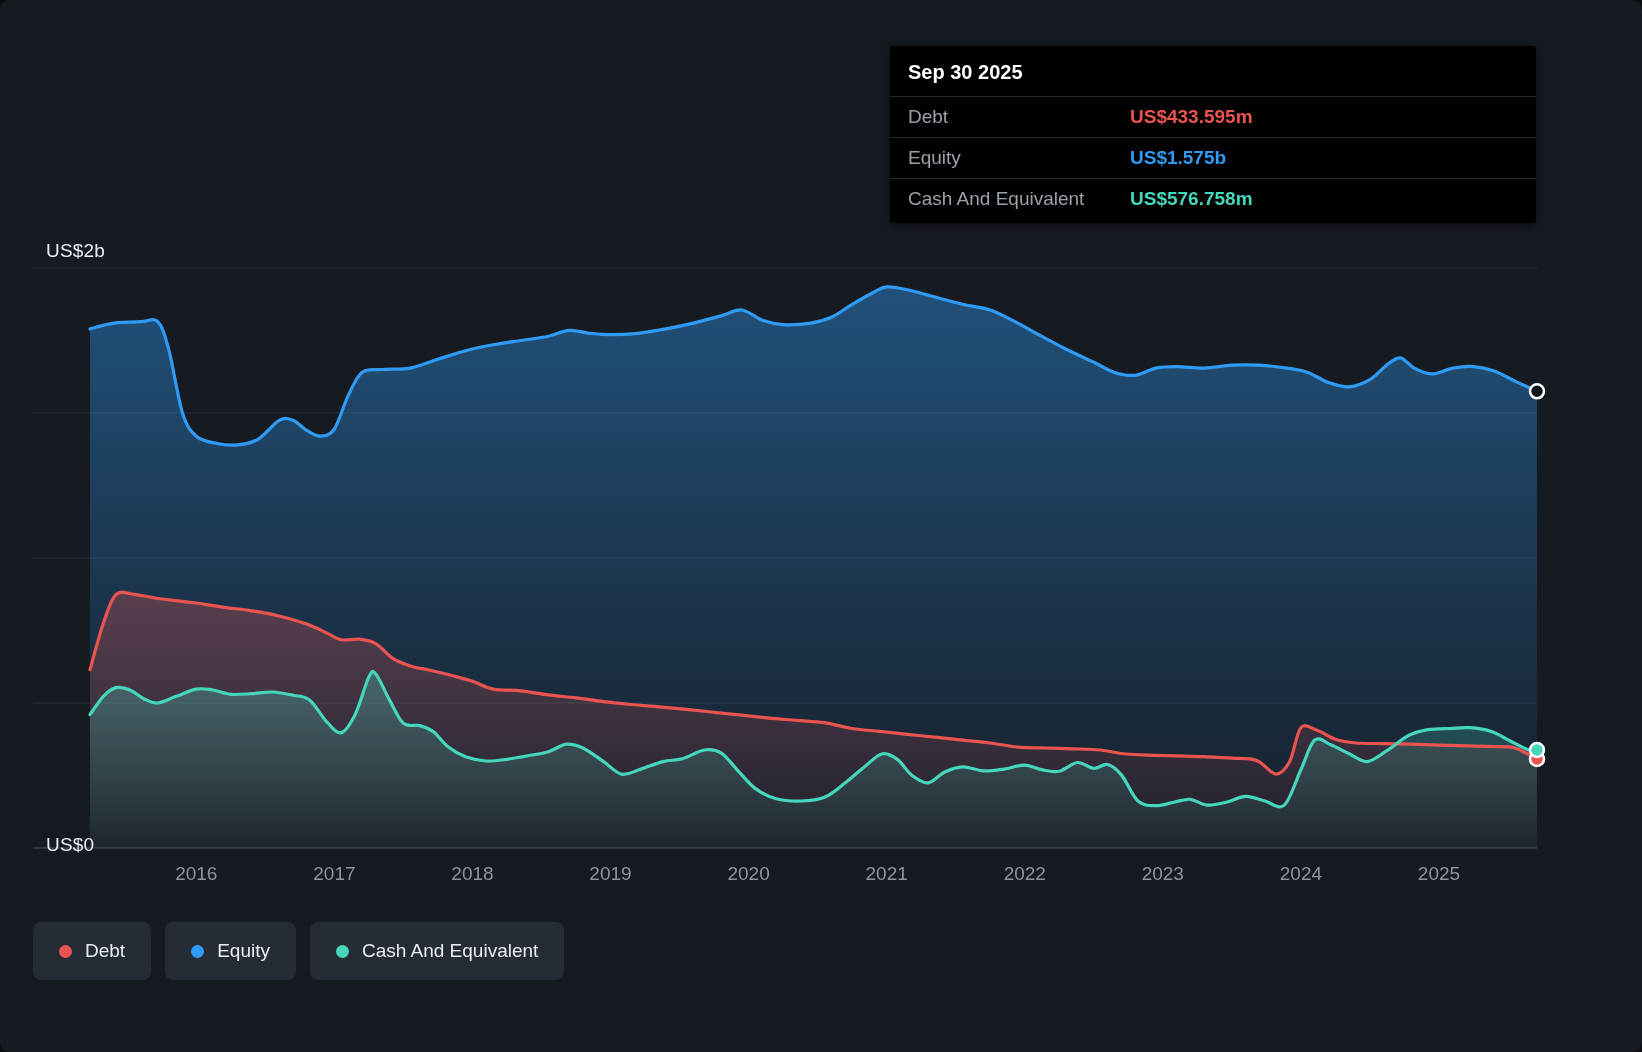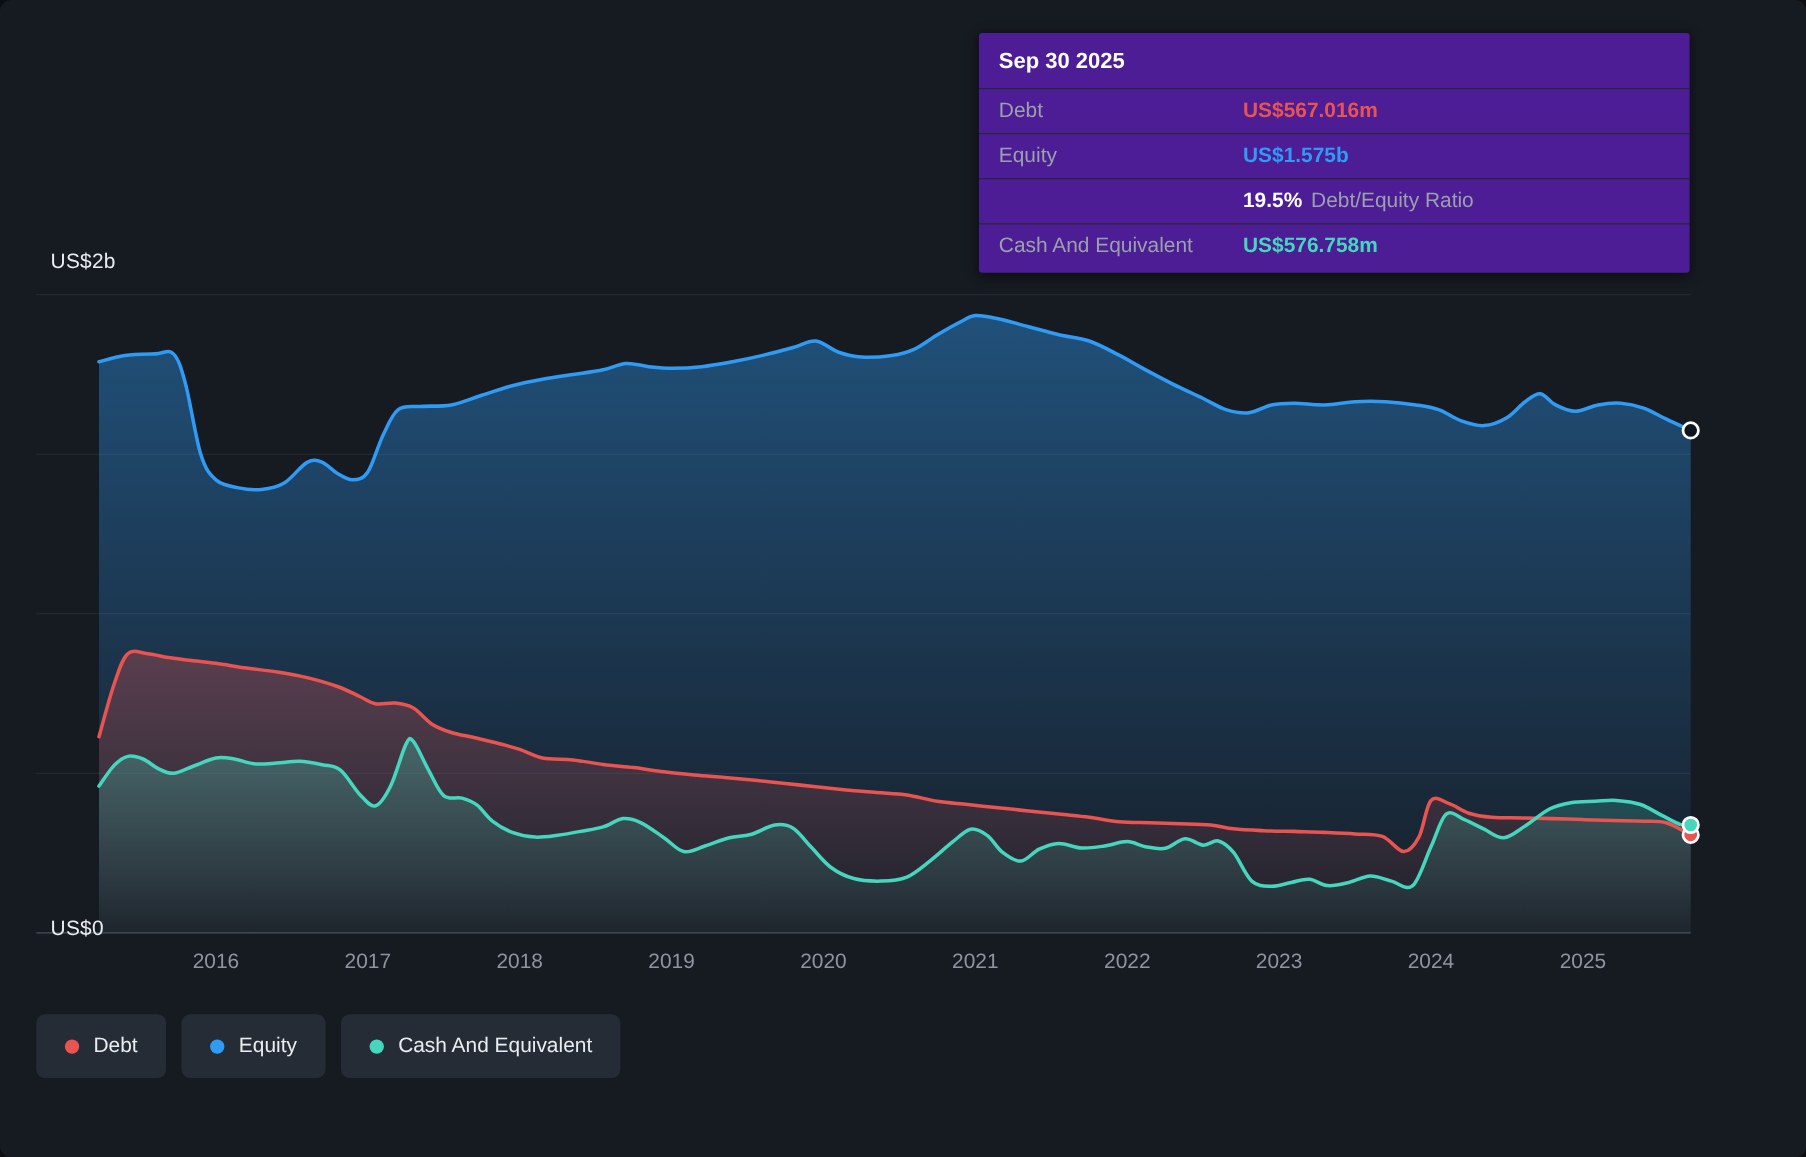--- a/index.html
+++ b/index.html
@@ -7,22 +7,22 @@
     position:relative;width:1642px;height:1052px;overflow:hidden;
     background:#161a21;border-radius:10px;
     font-family:"Liberation Sans", sans-serif;
   }
   #chart-svg{position:absolute;left:0;top:0;}
   .ylabel{
     position:absolute;left:46px;color:#e9ecf0;font-size:19px;letter-spacing:.2px;
   }
   
   .tooltip{
-    position:absolute;left:890px;top:30px;width:646px;
-    background:#4c1d95;border-radius:3px;padding:2px 0 4px 0;
+    position:absolute;left:890px;top:46px;width:646px;
+    background:#000000;border-radius:3px;padding:2px 0 4px 0;
     box-shadow:0 2px 10px rgba(0,0,0,.5);
   }
   .tt-title{
     padding:13px 18px 12px 18px;color:#ffffff;font-size:20px;font-weight:700;
   }
   .tt-row{
     display:flex;align-items:center;padding:9px 18px;
     border-top:1px solid #25282d;font-size:19px;
   }
   .tt-label{width:222px;flex:none;color:#9aa1ab;}
@@ -76,36 +76,32 @@
       <path d="M 90 669.7 C 92.3 661.7 99.4 634.4 103.8 621.8 C 108.2 609.2 111.1 598.9 116.2 594.3 C 121.3 589.7 127.7 593.7 134.2 594.3 C 140.6 594.9 148 597 154.9 598 C 161.8 599.1 168.7 599.8 175.6 600.6 C 182.5 601.4 188.3 601.9 196.3 603 C 204.4 604.1 214.7 606 223.9 607.3 C 233.1 608.6 242.3 609.3 251.5 610.8 C 260.7 612.3 270 613.8 279.2 616 C 288.4 618.2 298.8 621.2 306.8 624.1 C 314.9 627 321.8 630.8 327.5 633.4 C 333.3 636 336 638.8 341.3 639.8 C 346.6 640.8 353.5 638.6 359.2 639.2 C 365 639.8 370.3 640.5 375.8 643.6 C 381.3 646.8 386.7 654.4 392.4 658.1 C 398.2 661.8 403.9 663.8 410.3 665.9 C 416.7 668 424.1 668.9 431 670.5 C 437.9 672.1 444.8 673.7 451.7 675.5 C 458.6 677.3 465.6 679 472.5 681.3 C 479.4 683.6 485.2 687.5 493.2 689.1 C 501.3 690.7 511.6 689.8 520.8 690.8 C 530 691.8 539.2 693.7 548.4 694.9 C 557.6 696.1 566.8 696.7 576 697.8 C 585.2 698.9 594.4 700.5 603.6 701.6 C 612.8 702.7 622 703.6 631.2 704.5 C 640.4 705.4 649.7 706 658.9 706.8 C 668.1 707.6 677.3 708.5 686.5 709.4 C 695.7 710.3 704.9 711.3 714.1 712.3 C 723.3 713.3 732.5 714.2 741.7 715.2 C 750.9 716.2 760.1 717.2 769.3 718.1 C 778.5 719 787.7 719.6 796.9 720.4 C 806.1 721.2 815.3 721.4 824.5 722.7 C 833.7 724.1 843 727.1 852.2 728.5 C 861.4 730 870.6 730.4 879.8 731.4 C 889 732.4 898.2 733.3 907.4 734.3 C 916.6 735.3 925.8 736.2 935 737.2 C 944.2 738.2 953.4 739.1 962.6 740.1 C 971.8 741.1 981 741.8 990.2 743 C 999.4 744.2 1008.6 746.3 1017.8 747.1 C 1027 747.9 1036.3 747.7 1045.5 748 C 1054.7 748.3 1063.9 748.5 1073.1 748.8 C 1082.3 749.1 1092.7 749.2 1100.7 750 C 1108.8 750.8 1113.4 752.6 1121.4 753.5 C 1129.5 754.4 1139.8 754.8 1149 755.2 C 1158.2 755.6 1167.4 755.6 1176.6 755.8 C 1185.8 756.1 1195 756.3 1204.2 756.7 C 1213.4 757.1 1223.2 757.5 1231.9 758.1 C 1240.7 758.7 1249.4 757.7 1256.7 760.4 C 1264.1 763.1 1270.5 774 1276 774.1 C 1281.5 774.2 1285.8 768.7 1289.9 761 C 1294.1 753.3 1296.3 732.8 1300.9 727.7 C 1305.5 722.6 1311.8 728.7 1317.5 730.6 C 1323.3 732.5 1329 737.2 1335.4 739.3 C 1341.8 741.4 1348.1 742.3 1356.1 743 C 1364.1 743.7 1374.5 743.4 1383.7 743.6 C 1392.9 743.8 1402.2 744 1411.4 744.2 C 1420.6 744.5 1429.8 744.8 1439 745.1 C 1448.2 745.4 1457.4 745.7 1466.6 745.9 C 1475.8 746.1 1486.2 746.2 1494.2 746.5 C 1502.3 746.9 1507.8 745.9 1514.9 748 C 1522 750.1 1533.3 757.2 1537 759 L 1537 848 L 90 848 Z" fill="url(#grad1)"></path>
       <path d="M 90 714.6 C 92.3 711.5 99.4 700.3 103.8 695.8 C 108.2 691.3 111.8 688.6 116.2 687.6 C 120.6 686.6 125.4 688.2 130 690 C 134.6 691.9 139.2 696.5 143.8 698.7 C 148.4 700.9 152.4 703.4 157.7 703 C 163 702.7 169.2 698.9 175.6 696.6 C 182 694.3 190.1 690.2 196.3 689.1 C 202.5 688 207.2 689.1 212.9 690 C 218.7 690.9 224.4 693.7 230.8 694.3 C 237.2 694.9 244.6 694.1 251.5 693.7 C 258.4 693.3 265.4 691.8 272.3 692 C 279.2 692.3 286.8 693.9 293 695.2 C 299.2 696.6 303.8 695.5 309.5 700.1 C 315.3 704.7 322.2 717.3 327.5 722.7 C 332.8 728.1 336.7 734 341.3 732.6 C 345.9 731.3 350.5 723.9 355.1 714.6 C 359.7 705.3 365.5 683.7 368.9 676.9 C 372.3 670.1 372.4 670.1 375.8 674 C 379.3 677.9 385 691.9 389.6 700.1 C 394.2 708.3 398.3 719.1 403.4 723.3 C 408.5 727.6 414.9 724.2 420 725.6 C 425.1 727.1 429.2 728.5 433.8 732 C 438.4 735.5 442.3 742.4 447.6 746.5 C 452.9 750.6 459.2 754.3 465.6 756.7 C 472.1 759.1 479.4 760.6 486.3 761 C 493.2 761.4 500.1 760.2 507 759.3 C 513.9 758.4 520.8 757.1 527.7 755.8 C 534.6 754.5 542 753.6 548.4 751.7 C 554.8 749.8 560.7 744.8 566.4 744.2 C 572.2 743.6 576.7 745.1 582.9 748 C 589.1 750.9 597.2 757.3 603.6 761.6 C 610.1 766 615.4 772.9 621.6 774.1 C 627.8 775.4 634 771.2 640.9 769.1 C 647.8 767 656.1 763.3 663 761.6 C 669.9 759.9 675.4 760.6 682.3 758.7 C 689.2 756.8 697.9 751 704.4 750 C 710.9 749 715.5 749.5 721 752.9 C 726.5 756.3 731.9 764.3 737.6 770.3 C 743.4 776.3 749.1 783.9 755.5 788.6 C 761.9 793.3 768.6 796.6 776.2 798.7 C 783.8 800.8 793.1 801.2 801.1 801 C 809.2 800.8 817.1 800.3 824.5 797.3 C 831.9 794.3 838.4 788.1 845.3 782.8 C 852.2 777.5 859.8 770.2 866 765.4 C 872.2 760.6 877.2 754.8 882.5 753.8 C 887.8 752.8 892.9 756.1 897.7 759.6 C 902.5 763.1 906.4 771 911.5 774.9 C 916.6 778.8 922.6 783.3 928.1 782.8 C 933.6 782.3 939 774.7 944.7 772 C 950.5 769.3 956.2 767 962.6 766.8 C 969 766.6 976.4 770.5 983.3 770.9 C 990.2 771.3 997.1 770.1 1004 769.1 C 1010.9 768.1 1018.6 765 1024.8 765.1 C 1031 765.2 1035.6 768.7 1041.3 769.7 C 1047.1 770.7 1053.3 772.4 1059.3 771.2 C 1065.3 770 1071.5 763 1077.2 762.5 C 1083 762 1088.7 768 1093.8 768.3 C 1098.9 768.6 1103 763.4 1107.6 764.5 C 1112.2 765.6 1116.3 768.8 1121.4 774.9 C 1126.5 781 1132.3 795.9 1138 801 C 1143.8 806.1 1149.9 805.5 1155.9 805.7 C 1161.9 805.9 1168.2 803.3 1173.9 802.2 C 1179.7 801.1 1184.9 798.8 1190.4 799.3 C 1195.9 799.8 1201 804.6 1207 805.1 C 1213 805.6 1219.9 803.7 1226.3 802.2 C 1232.8 800.8 1239.3 796.6 1245.7 796.4 C 1252.2 796.2 1258.6 799.6 1265 801 C 1271.4 802.5 1278.3 810.3 1284.3 805.1 C 1290.3 799.9 1295.8 780.5 1300.9 769.7 C 1306 758.9 1309.6 744.2 1314.7 740.1 C 1319.8 736 1325.6 742.8 1331.3 745.1 C 1337.1 747.4 1343.2 751.1 1349.2 753.8 C 1355.2 756.6 1361 762.1 1367.2 761.6 C 1373.4 761.1 1379.6 755.3 1386.5 750.9 C 1393.4 746.6 1401.7 739 1408.6 735.5 C 1415.5 732 1421 730.9 1427.9 729.7 C 1434.8 728.5 1443.1 728.8 1450 728.5 C 1456.9 728.2 1462.4 727.2 1469.3 727.7 C 1476.2 728.2 1484.5 729.1 1491.4 731.4 C 1498.3 733.7 1504.8 738.3 1510.8 741.3 C 1516.8 744.3 1522.9 747.9 1527.3 749.4 C 1531.7 750.9 1535.4 749.9 1537 750 L 1537 848 L 90 848 Z" fill="url(#grad2)"></path>
       <path d="M 90 328.9 C 93.9 327.9 105 324.3 113.5 323.1 C 122 321.9 133.7 321.9 141.1 321.7 C 148.5 321.5 153.1 317.1 157.7 321.7 C 162.3 326.3 164.6 334 168.7 349.2 C 172.8 364.4 177.9 398.5 182.5 413 C 187.1 427.5 190.6 431.1 196.3 436.2 C 202.1 441.3 210.1 442.1 217 443.5 C 223.9 445 230.8 445.6 237.7 444.9 C 244.6 444.2 251.5 443.2 258.4 439.1 C 265.3 435 273.4 423.4 279.2 420.3 C 285 417.2 288.4 418.6 293 420.3 C 297.6 422 302.2 427.8 306.8 430.4 C 311.4 433.1 316 436.4 320.6 436.2 C 325.2 436 329.8 435.8 334.4 429 C 339 422.2 343.6 405 348.2 395.6 C 352.8 386.2 356.3 376.8 362 372.4 C 367.8 368 374.7 370.2 382.7 369.5 C 390.8 368.8 401.1 369.8 410.3 368.1 C 419.5 366.4 428.7 362.2 437.9 359.3 C 447.1 356.4 456.4 353.1 465.6 350.7 C 474.8 348.3 484 346.5 493.2 344.8 C 502.4 343.1 511.6 341.9 520.8 340.5 C 530 339.1 540.3 337.9 548.4 336.2 C 556.5 334.5 562.2 330.9 569.1 330.4 C 576 329.9 582.9 332.6 589.8 333.3 C 596.7 334 602.5 334.7 610.5 334.7 C 618.6 334.7 628.9 334.3 638.1 333.3 C 647.3 332.3 656.6 330.6 665.8 328.9 C 675 327.2 684.2 325.3 693.4 323.1 C 702.6 320.9 713 318.1 721 315.9 C 729.1 313.7 734.8 309.3 741.7 310 C 748.6 310.7 755.5 317.8 762.4 320.2 C 769.3 322.6 775.1 324.1 783.1 324.6 C 791.2 325.1 802.7 324.3 810.7 323.1 C 818.8 321.9 824.5 320.4 831.4 317.3 C 838.3 314.2 845.3 308.4 852.2 304.3 C 859.1 300.2 867.2 295.6 872.9 292.7 C 878.7 289.8 881 287.4 886.7 286.9 C 892.5 286.4 899.4 288.1 907.4 289.8 C 915.5 291.5 925.8 294.6 935 297 C 944.2 299.4 953.4 302.1 962.6 304.3 C 971.8 306.5 981 306.9 990.2 310 C 999.4 313.1 1009.7 319 1017.8 323.1 C 1025.9 327.2 1030.5 330.4 1038.6 334.7 C 1046.7 339 1057 344.6 1066.2 349.2 C 1075.4 353.8 1085.8 358.4 1093.8 362.3 C 1101.9 366.2 1107.6 370.2 1114.5 372.4 C 1121.4 374.6 1128.3 376 1135.2 375.3 C 1142.1 374.6 1149 369.6 1155.9 368.1 C 1162.8 366.7 1168.6 366.6 1176.6 366.6 C 1184.6 366.6 1195 368.3 1204.2 368.1 C 1213.4 367.9 1222.7 365.7 1231.9 365.2 C 1241.1 364.7 1250.3 364.7 1259.5 365.2 C 1268.7 365.7 1279.1 366.9 1287.1 368.1 C 1295.1 369.3 1300.9 370 1307.8 372.4 C 1314.7 374.8 1321.6 380.2 1328.5 382.6 C 1335.4 385 1342.3 387.4 1349.2 386.9 C 1356.1 386.4 1363.7 383.3 1369.9 379.7 C 1376.1 376.1 1381.4 368.8 1386.5 365.2 C 1391.6 361.6 1395.7 357.4 1400.3 357.9 C 1404.9 358.4 1408.8 365.4 1414.1 368.1 C 1419.4 370.8 1425.6 373.9 1432.1 373.9 C 1438.6 373.9 1445.9 369.3 1452.8 368.1 C 1459.7 366.9 1466.6 366.1 1473.5 366.6 C 1480.4 367.1 1487.3 368.6 1494.2 371 C 1501.1 373.4 1507.8 377.7 1514.9 381.1 C 1522 384.5 1533.3 389.6 1537 391.3" fill="none" stroke="#2f9bf4" stroke-width="3.2" stroke-linejoin="round" stroke-linecap="round"></path>
       <path d="M 90 669.7 C 92.3 661.7 99.4 634.4 103.8 621.8 C 108.2 609.2 111.1 598.9 116.2 594.3 C 121.3 589.7 127.7 593.7 134.2 594.3 C 140.6 594.9 148 597 154.9 598 C 161.8 599.1 168.7 599.8 175.6 600.6 C 182.5 601.4 188.3 601.9 196.3 603 C 204.4 604.1 214.7 606 223.9 607.3 C 233.1 608.6 242.3 609.3 251.5 610.8 C 260.7 612.3 270 613.8 279.2 616 C 288.4 618.2 298.8 621.2 306.8 624.1 C 314.9 627 321.8 630.8 327.5 633.4 C 333.3 636 336 638.8 341.3 639.8 C 346.6 640.8 353.5 638.6 359.2 639.2 C 365 639.8 370.3 640.5 375.8 643.6 C 381.3 646.8 386.7 654.4 392.4 658.1 C 398.2 661.8 403.9 663.8 410.3 665.9 C 416.7 668 424.1 668.9 431 670.5 C 437.9 672.1 444.8 673.7 451.7 675.5 C 458.6 677.3 465.6 679 472.5 681.3 C 479.4 683.6 485.2 687.5 493.2 689.1 C 501.3 690.7 511.6 689.8 520.8 690.8 C 530 691.8 539.2 693.7 548.4 694.9 C 557.6 696.1 566.8 696.7 576 697.8 C 585.2 698.9 594.4 700.5 603.6 701.6 C 612.8 702.7 622 703.6 631.2 704.5 C 640.4 705.4 649.7 706 658.9 706.8 C 668.1 707.6 677.3 708.5 686.5 709.4 C 695.7 710.3 704.9 711.3 714.1 712.3 C 723.3 713.3 732.5 714.2 741.7 715.2 C 750.9 716.2 760.1 717.2 769.3 718.1 C 778.5 719 787.7 719.6 796.9 720.4 C 806.1 721.2 815.3 721.4 824.5 722.7 C 833.7 724.1 843 727.1 852.2 728.5 C 861.4 730 870.6 730.4 879.8 731.4 C 889 732.4 898.2 733.3 907.4 734.3 C 916.6 735.3 925.8 736.2 935 737.2 C 944.2 738.2 953.4 739.1 962.6 740.1 C 971.8 741.1 981 741.8 990.2 743 C 999.4 744.2 1008.6 746.3 1017.8 747.1 C 1027 747.9 1036.3 747.7 1045.5 748 C 1054.7 748.3 1063.9 748.5 1073.1 748.8 C 1082.3 749.1 1092.7 749.2 1100.7 750 C 1108.8 750.8 1113.4 752.6 1121.4 753.5 C 1129.5 754.4 1139.8 754.8 1149 755.2 C 1158.2 755.6 1167.4 755.6 1176.6 755.8 C 1185.8 756.1 1195 756.3 1204.2 756.7 C 1213.4 757.1 1223.2 757.5 1231.9 758.1 C 1240.7 758.7 1249.4 757.7 1256.7 760.4 C 1264.1 763.1 1270.5 774 1276 774.1 C 1281.5 774.2 1285.8 768.7 1289.9 761 C 1294.1 753.3 1296.3 732.8 1300.9 727.7 C 1305.5 722.6 1311.8 728.7 1317.5 730.6 C 1323.3 732.5 1329 737.2 1335.4 739.3 C 1341.8 741.4 1348.1 742.3 1356.1 743 C 1364.1 743.7 1374.5 743.4 1383.7 743.6 C 1392.9 743.8 1402.2 744 1411.4 744.2 C 1420.6 744.5 1429.8 744.8 1439 745.1 C 1448.2 745.4 1457.4 745.7 1466.6 745.9 C 1475.8 746.1 1486.2 746.2 1494.2 746.5 C 1502.3 746.9 1507.8 745.9 1514.9 748 C 1522 750.1 1533.3 757.2 1537 759" fill="none" stroke="#ea5450" stroke-width="3.2" stroke-linejoin="round" stroke-linecap="round"></path>
       <path d="M 90 714.6 C 92.3 711.5 99.4 700.3 103.8 695.8 C 108.2 691.3 111.8 688.6 116.2 687.6 C 120.6 686.6 125.4 688.2 130 690 C 134.6 691.9 139.2 696.5 143.8 698.7 C 148.4 700.9 152.4 703.4 157.7 703 C 163 702.7 169.2 698.9 175.6 696.6 C 182 694.3 190.1 690.2 196.3 689.1 C 202.5 688 207.2 689.1 212.9 690 C 218.7 690.9 224.4 693.7 230.8 694.3 C 237.2 694.9 244.6 694.1 251.5 693.7 C 258.4 693.3 265.4 691.8 272.3 692 C 279.2 692.3 286.8 693.9 293 695.2 C 299.2 696.6 303.8 695.5 309.5 700.1 C 315.3 704.7 322.2 717.3 327.5 722.7 C 332.8 728.1 336.7 734 341.3 732.6 C 345.9 731.3 350.5 723.9 355.1 714.6 C 359.7 705.3 365.5 683.7 368.9 676.9 C 372.3 670.1 372.4 670.1 375.8 674 C 379.3 677.9 385 691.9 389.6 700.1 C 394.2 708.3 398.3 719.1 403.4 723.3 C 408.5 727.6 414.9 724.2 420 725.6 C 425.1 727.1 429.2 728.5 433.8 732 C 438.4 735.5 442.3 742.4 447.6 746.5 C 452.9 750.6 459.2 754.3 465.6 756.7 C 472.1 759.1 479.4 760.6 486.3 761 C 493.2 761.4 500.1 760.2 507 759.3 C 513.9 758.4 520.8 757.1 527.7 755.8 C 534.6 754.5 542 753.6 548.4 751.7 C 554.8 749.8 560.7 744.8 566.4 744.2 C 572.2 743.6 576.7 745.1 582.9 748 C 589.1 750.9 597.2 757.3 603.6 761.6 C 610.1 766 615.4 772.9 621.6 774.1 C 627.8 775.4 634 771.2 640.9 769.1 C 647.8 767 656.1 763.3 663 761.6 C 669.9 759.9 675.4 760.6 682.3 758.7 C 689.2 756.8 697.9 751 704.4 750 C 710.9 749 715.5 749.5 721 752.9 C 726.5 756.3 731.9 764.3 737.6 770.3 C 743.4 776.3 749.1 783.9 755.5 788.6 C 761.9 793.3 768.6 796.6 776.2 798.7 C 783.8 800.8 793.1 801.2 801.1 801 C 809.2 800.8 817.1 800.3 824.5 797.3 C 831.9 794.3 838.4 788.1 845.3 782.8 C 852.2 777.5 859.8 770.2 866 765.4 C 872.2 760.6 877.2 754.8 882.5 753.8 C 887.8 752.8 892.9 756.1 897.7 759.6 C 902.5 763.1 906.4 771 911.5 774.9 C 916.6 778.8 922.6 783.3 928.1 782.8 C 933.6 782.3 939 774.7 944.7 772 C 950.5 769.3 956.2 767 962.6 766.8 C 969 766.6 976.4 770.5 983.3 770.9 C 990.2 771.3 997.1 770.1 1004 769.1 C 1010.9 768.1 1018.6 765 1024.8 765.1 C 1031 765.2 1035.6 768.7 1041.3 769.7 C 1047.1 770.7 1053.3 772.4 1059.3 771.2 C 1065.3 770 1071.5 763 1077.2 762.5 C 1083 762 1088.7 768 1093.8 768.3 C 1098.9 768.6 1103 763.4 1107.6 764.5 C 1112.2 765.6 1116.3 768.8 1121.4 774.9 C 1126.5 781 1132.3 795.9 1138 801 C 1143.8 806.1 1149.9 805.5 1155.9 805.7 C 1161.9 805.9 1168.2 803.3 1173.9 802.2 C 1179.7 801.1 1184.9 798.8 1190.4 799.3 C 1195.9 799.8 1201 804.6 1207 805.1 C 1213 805.6 1219.9 803.7 1226.3 802.2 C 1232.8 800.8 1239.3 796.6 1245.7 796.4 C 1252.2 796.2 1258.6 799.6 1265 801 C 1271.4 802.5 1278.3 810.3 1284.3 805.1 C 1290.3 799.9 1295.8 780.5 1300.9 769.7 C 1306 758.9 1309.6 744.2 1314.7 740.1 C 1319.8 736 1325.6 742.8 1331.3 745.1 C 1337.1 747.4 1343.2 751.1 1349.2 753.8 C 1355.2 756.6 1361 762.1 1367.2 761.6 C 1373.4 761.1 1379.6 755.3 1386.5 750.9 C 1393.4 746.6 1401.7 739 1408.6 735.5 C 1415.5 732 1421 730.9 1427.9 729.7 C 1434.8 728.5 1443.1 728.8 1450 728.5 C 1456.9 728.2 1462.4 727.2 1469.3 727.7 C 1476.2 728.2 1484.5 729.1 1491.4 731.4 C 1498.3 733.7 1504.8 738.3 1510.8 741.3 C 1516.8 744.3 1522.9 747.9 1527.3 749.4 C 1531.7 750.9 1535.4 749.9 1537 750" fill="none" stroke="#45d6bd" stroke-width="3.2" stroke-linejoin="round" stroke-linecap="round"></path>
       <circle cx="1537" cy="391.3" r="7" fill="#10151d" stroke="#ffffff" stroke-width="2.5"></circle>
       <circle cx="1537" cy="759" r="7" fill="#ea5450" stroke="#ffffff" stroke-width="2.5"></circle>
       <circle cx="1537" cy="750" r="7" fill="#45d6bd" stroke="#ffffff" stroke-width="2.5"></circle>
     </svg>
 
-  <div class="ylabel" style="top:228px">US$2b</div>
+  <div class="ylabel" style="top:240px">US$2b</div>
   <div class="ylabel" style="top:834px">US$0</div>
 
   <div class="tooltip">
     <div class="tt-title">Sep 30 2025</div>
     <div class="tt-row">
       <span class="tt-label">Debt</span>
-      <span class="tt-value" style="color: rgb(234, 84, 80);">US$567.016m</span>
+      <span class="tt-value" style="color: rgb(234, 84, 80);">US$433.595m</span>
     </div>
     <div class="tt-row">
       <span class="tt-label">Equity</span>
       <span class="tt-value" style="color: rgb(47, 155, 244);">US$1.575b</span>
-    </div>
-    <div class="tt-row">
-      <span class="tt-label"></span>
-      <span class="tt-value"><span class="tt-ratio-bold">19.5%</span><span class="tt-dim">Debt/Equity Ratio</span></span>
     </div>
     <div class="tt-row">
       <span class="tt-label">Cash And Equivalent</span>
       <span class="tt-value" style="color: rgb(69, 214, 189);">US$576.758m</span>
     </div>
   </div>
 
   <div class="legend">
     <div class="pill">
       <span class="dot" style="background-color: rgb(234, 84, 80);"></span>

